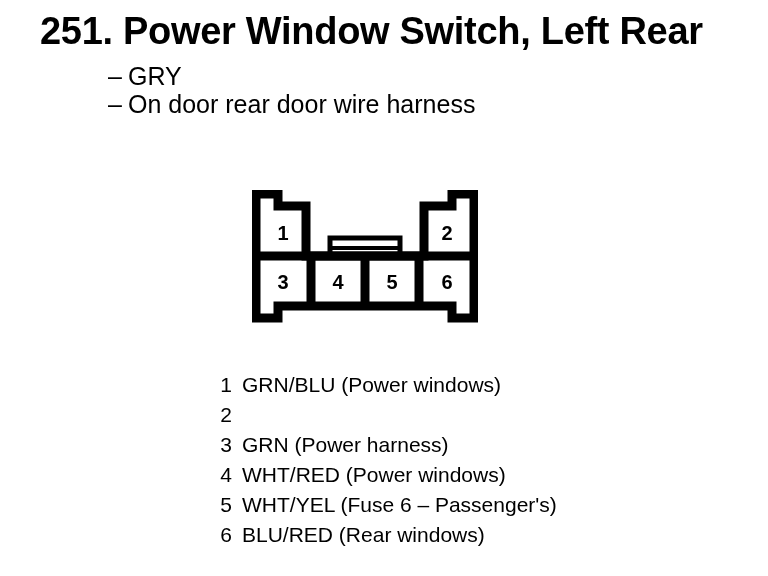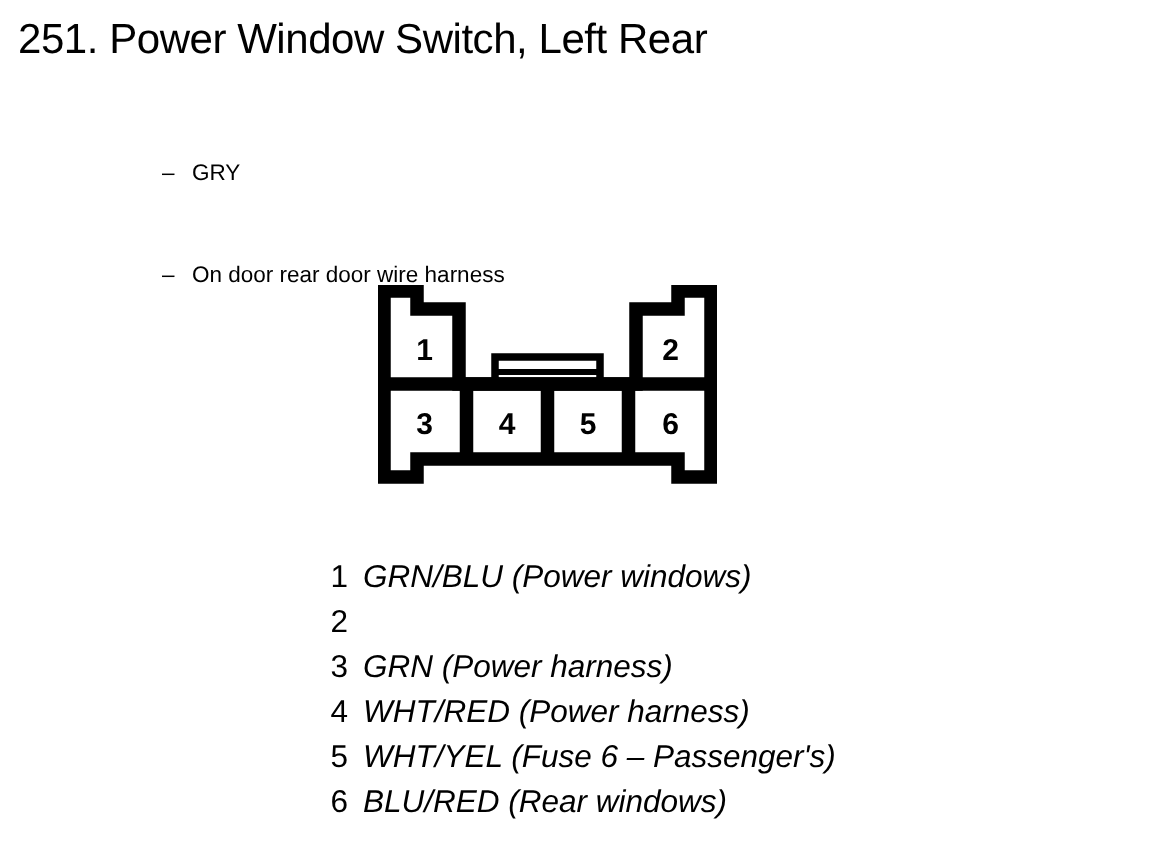--- a/index.html
+++ b/index.html
@@ -13,43 +13,42 @@
     position: relative;
     overflow: hidden;
     font-family: "Liberation Sans", sans-serif;
     color: #000000;
     -webkit-font-smoothing: none;
   }
 
   
   .page-title {
     position: absolute;
-    left: 12px;
+    left: 40px;
     top: 12px;
-    font-size: 28px;
-    font-weight: normal;
+    font-size: 38px;
+    font-weight: bold;
     letter-spacing: -0.3px;
     white-space: nowrap;
     line-height: 1.0;
   }
 
   
   .attr-list {
     position: absolute;
     left: 108px;
     top: 62px;
     list-style: none;
     margin: 0;
     padding: 0;
   }
   .attr-item {
-    font-size: 15px;
+    font-size: 25px;
     line-height: 28px;
     white-space: nowrap;
-    margin-top: 40px;
   }
   .attr-dash {
     display: inline-block;
     width: 20px;
   }
 
   
   .connector-wrap {
     position: absolute;
     left: 252px;
@@ -83,21 +82,20 @@
     font-size: 21px;
     white-space: nowrap;
   }
   .pin-row-num {
     width: 24px;
     text-align: right;
     margin-right: 10px;
   }
   .pin-row-desc {
     text-align: center;
-    font-style: italic;
   }
 </style>
 </head>
 <body>
 
 <div class="page-title">251. Power Window Switch, Left Rear</div>
 
 <ul class="attr-list">
   <li class="attr-item">
     <span class="attr-dash">–</span><span>GRY</span>
@@ -155,21 +153,21 @@
   </li>
   <li class="pin-row">
     <span class="pin-row-num">2</span>
   </li>
   <li class="pin-row">
     <span class="pin-row-num">3</span>
     <span class="pin-row-desc">GRN (Power harness)</span>
   </li>
   <li class="pin-row">
     <span class="pin-row-num">4</span>
-    <span class="pin-row-desc">WHT/RED (Power harness)</span>
+    <span class="pin-row-desc">WHT/RED (Power windows)</span>
   </li>
   <li class="pin-row">
     <span class="pin-row-num">5</span>
     <span class="pin-row-desc">WHT/YEL (Fuse 6 – Passenger's)</span>
   </li>
   <li class="pin-row">
     <span class="pin-row-num">6</span>
     <span class="pin-row-desc">BLU/RED (Rear windows)</span>
   </li>
 </ul>

